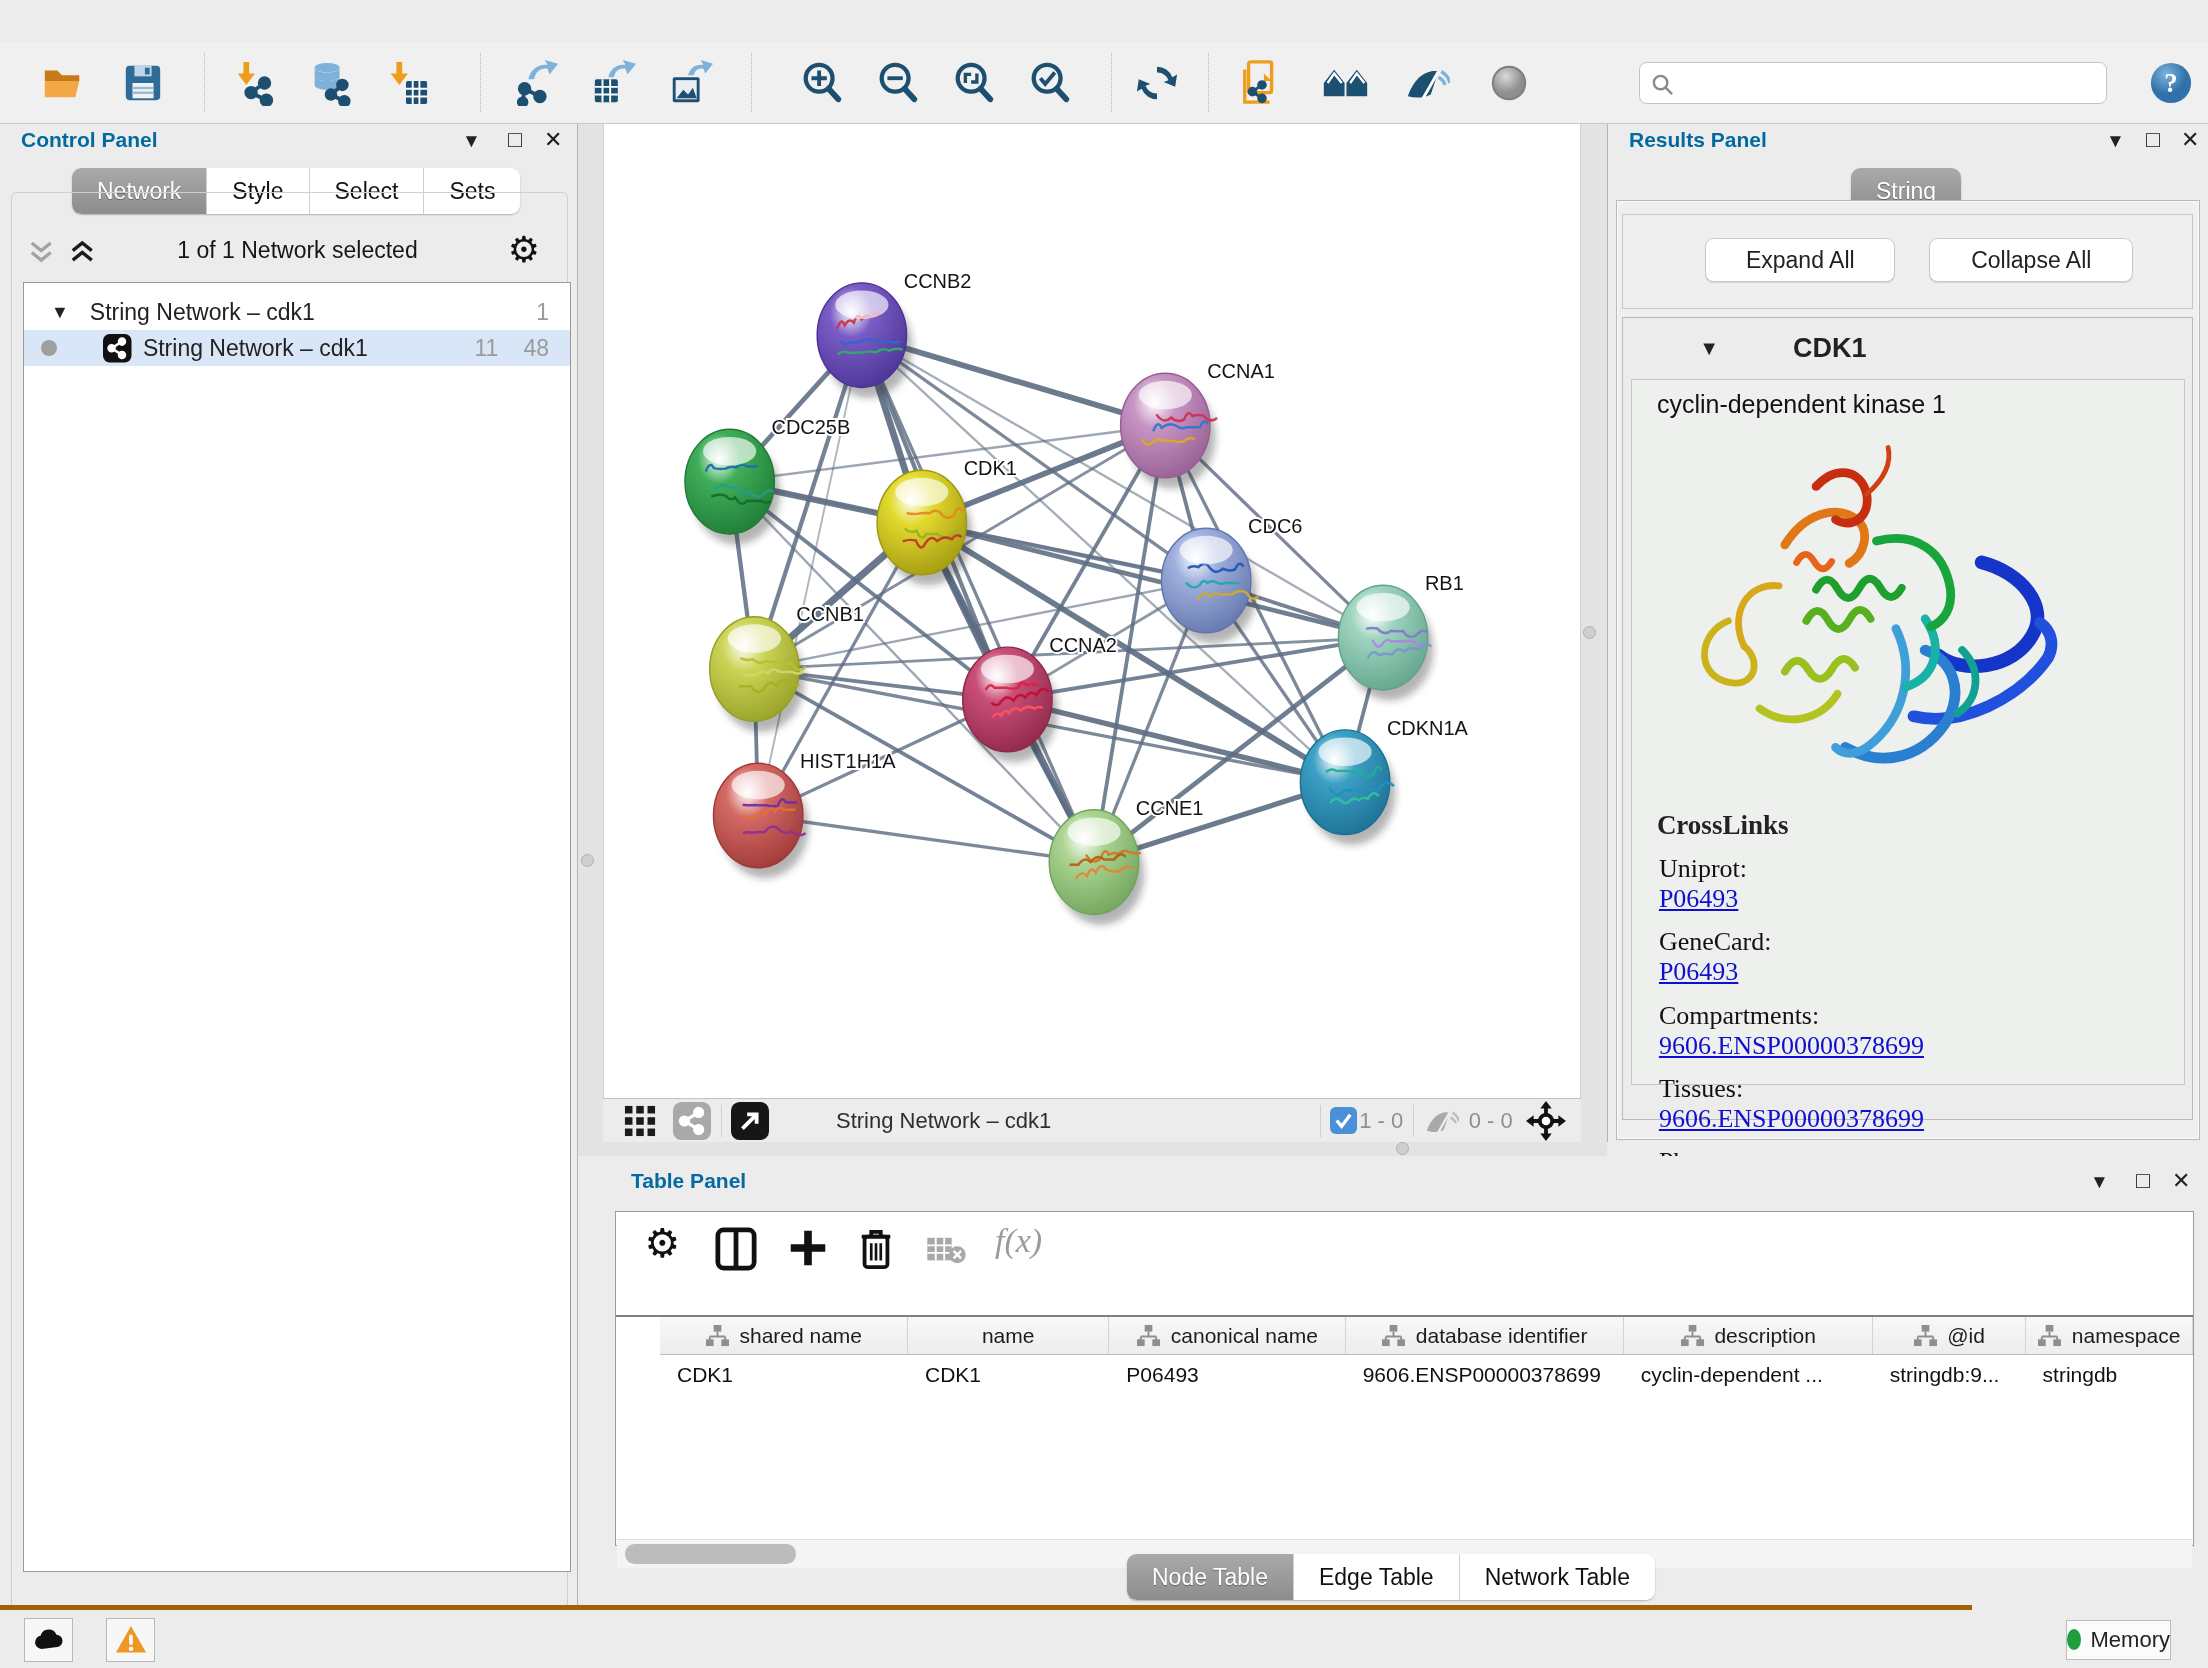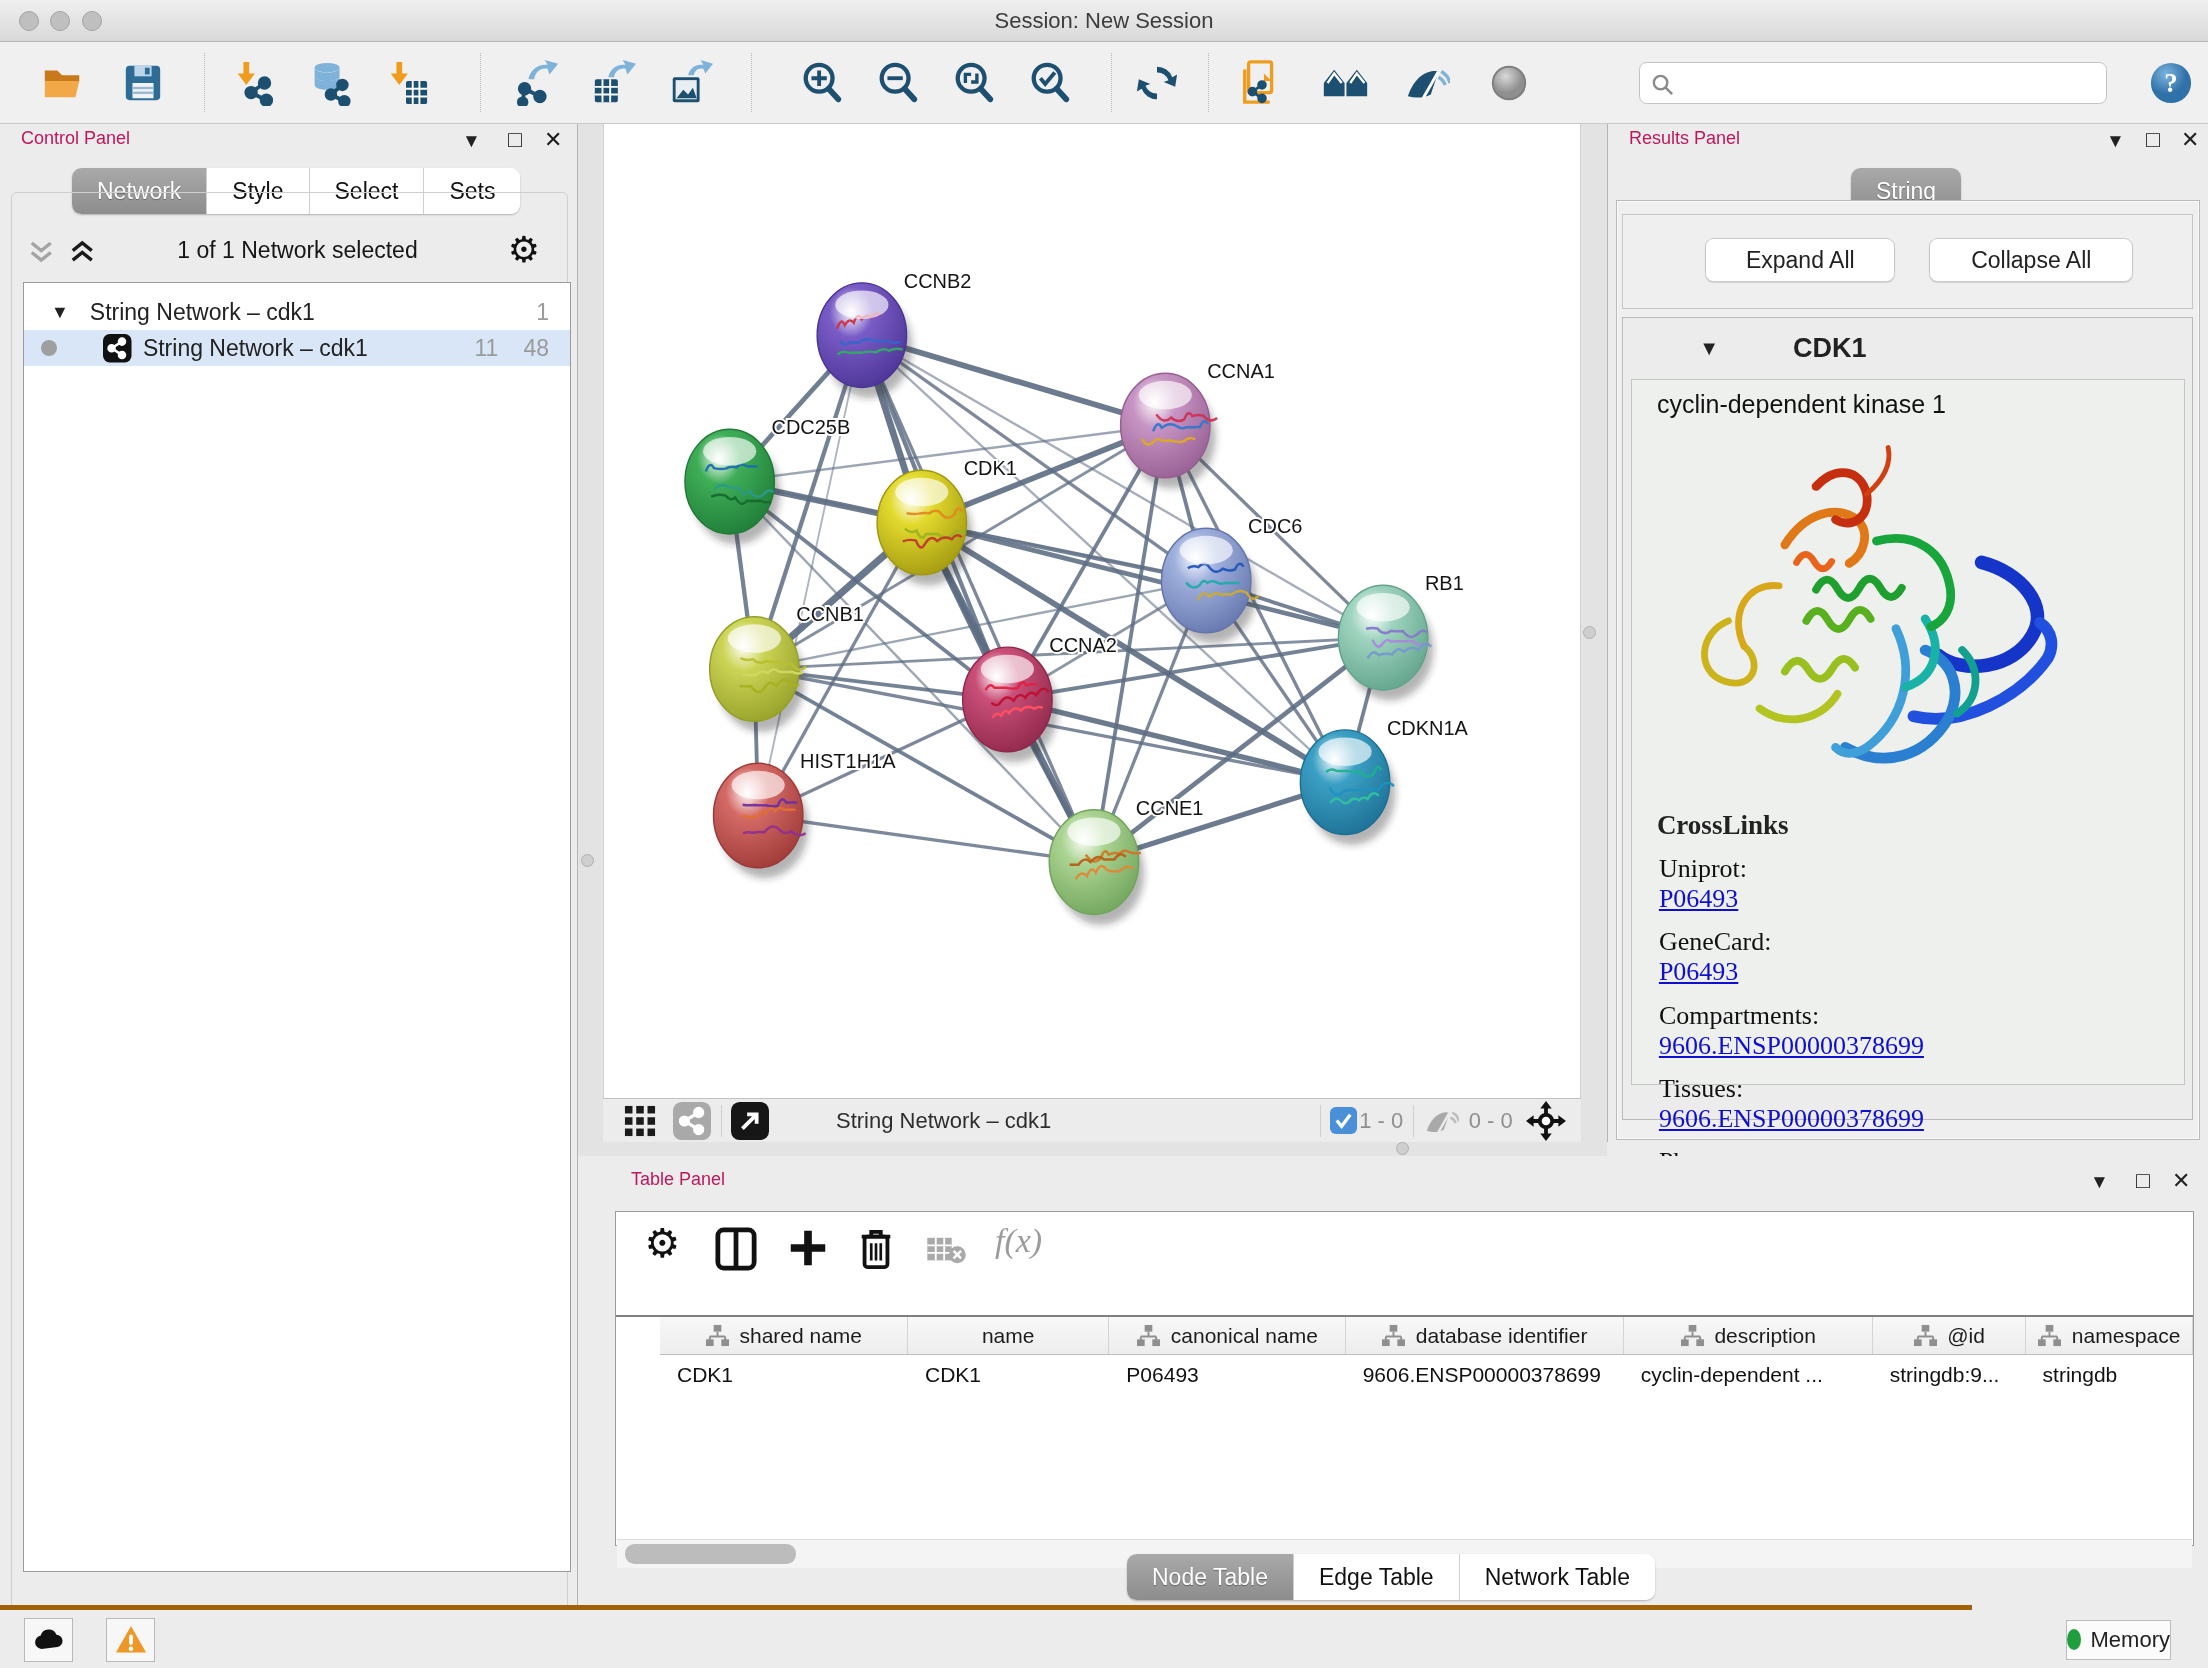--- a/index.html
+++ b/index.html
@@ -23,21 +23,21 @@
     align-items:center;justify-content:center;cursor:pointer;}
   .tb-sep{position:absolute;top:11.4px;width:0;height:59px;
     border-left:1.9px dotted #b9b9b9;}
   #search-box{position:absolute;left:1639px;top:20px;width:468px;height:42px;
     background:#fff;border:1px solid #c3c3c3;border-radius:7.6px;}
   #search-box svg{position:absolute;left:9.5px;top:8.6px;}
   #search-input{position:absolute;left:42px;top:1.9px;width:409px;height:34px;border:none;
     outline:none;font-size:21px;background:transparent;}
 
   
-  .panel-title{font-size:18px;color:#be185d;}
+  .panel-title{font-size:21px;color:#0369a1;font-weight:bold;}
   .seg{display:flex;position:absolute;height:46px;border-radius:9.5px;
     box-shadow:0 1px 1.9px rgba(0,0,0,.25);overflow:hidden;background:#fff;}
   .seg>div{display:flex;align-items:center;justify-content:center;font-size:23px;
     padding:0 25px;background:#fff;color:#111;border-right:1px solid #cfcfcf;cursor:pointer;}
   .seg>div:last-child{border-right:none;}
   .seg>div.sel{background:linear-gradient(#a9a9a9,#8d8d8d);color:#fff;
     text-shadow:0 1px 1px rgba(0,0,0,.35);}
 
   
   #control-panel{left:0;top:124px;width:578px;height:1482px;background:#ececec;
@@ -114,26 +114,20 @@
 
   svg{display:block;}
   text.nodelbl{font-family:"Liberation Sans",sans-serif;font-size:21px;fill:#141414;
     paint-order:stroke;stroke:#ffffff;stroke-width:4px;}
 </style>
 </head>
 <body>
 
 <div id="app">
 
-  <div id="titlebar" class="abs">
-    <div class="traffic" style="left:19px"></div>
-    <div class="traffic" style="left:50px"></div>
-    <div class="traffic" style="left:82px"></div>
-    <div id="win-title">Session: New Session</div>
-  </div>
 
   <div id="toolbar" class="abs">
     <div class="tb-btn" style="left:36px">
       <svg width="44" height="44" viewBox="0 0 46 46">
           <path d="M4 10h13l5 5h18v6H4z" fill="#c8791a"></path>
           <path d="M4 21h36l-4 17H4z" fill="#f2a847"></path>
         </svg>
     </div>
     <div class="tb-btn" style="left:116px">
       <svg width="42" height="42" viewBox="0 0 44 44">

